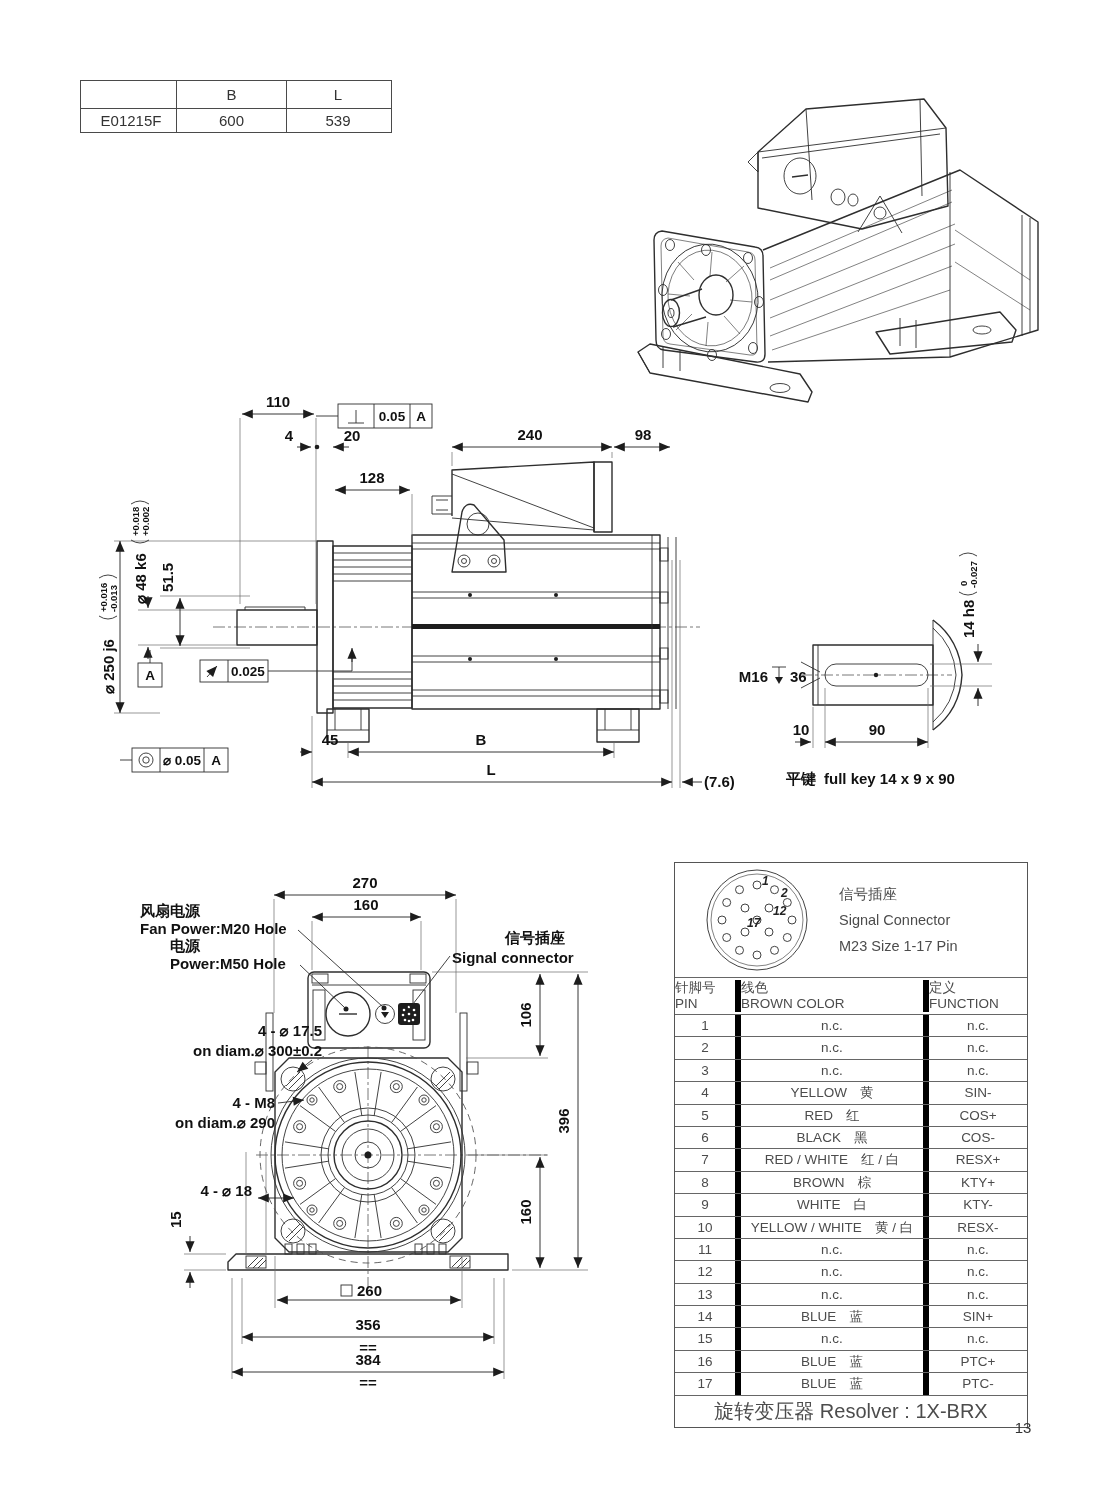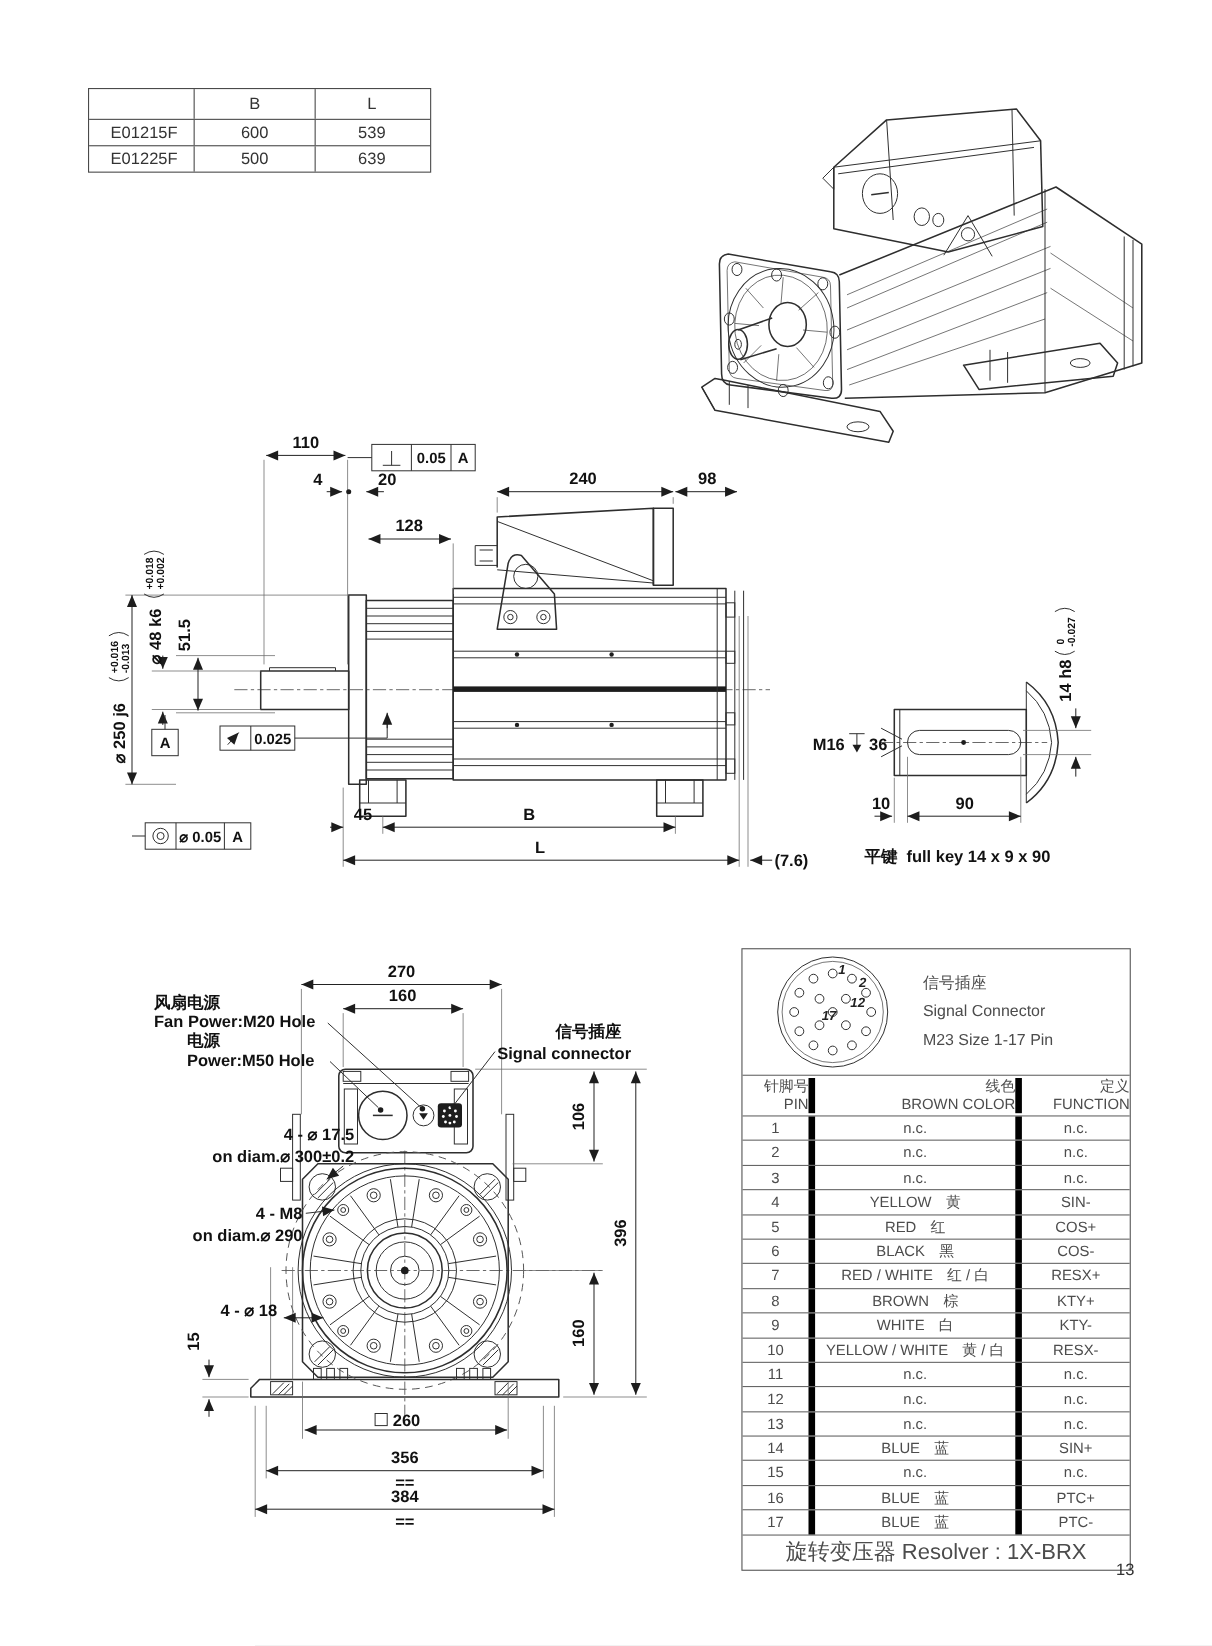--- a/index.html
+++ b/index.html
@@ -28,21 +28,21 @@
   .st-row.st-head{height:27px;line-height:27px;border-top:none;}
   .st-cell{text-align:center;border-left:1px solid #4a4a4a;overflow:hidden;}
   .st-cell:first-child{border-left:none;}
   .st-model{text-align:center;padding-left:5px;}
   
   #conn-block{position:absolute;left:674px;top:862px;width:354px;border:1.5px solid #555;
               color:#4c4c4c;font-size:13.5px;box-sizing:border-box;}
   #conn-head{display:flex;height:114px;align-items:center;}
   #conn-titles{margin-left:14px;line-height:26px;color:#4c4c4c;font-size:14.5px;}
   .pt-hrow{display:grid;grid-template-columns:60px 188px 104px;border-top:1px solid #666;
-           text-align:right;line-height:16px;padding:2px 0;}
+           text-align:left;line-height:16px;padding:2px 0;}
   .pt-row{display:grid;grid-template-columns:60px 188px 104px;border-top:1px solid #666;
           height:21.4px;line-height:21.4px;text-align:center;}
   .pt-cell{border-left:6px solid #000000;overflow:hidden;}
   .pt-cell:first-child{border-left:none;}
   .pt-color-en{display:inline-block;}
   .pt-color-cn{display:inline-block;margin-left:13px;}
   #pt-footer{border-top:1px solid #666;height:31px;line-height:31px;text-align:center;font-size:20px;}
   #page-number{position:absolute;left:1000px;top:1419px;width:46px;text-align:center;
                font-size:15px;color:#333;}
 </style>
@@ -55,25 +55,20 @@
     <div class="st-row st-head">
       <div class="st-cell"></div>
       <div class="st-cell">B</div>
       <div class="st-cell">L</div>
     </div>
     <div>
         <div class="st-row">
           <div class="st-cell st-model">E01215F</div>
           <div class="st-cell">600</div>
           <div class="st-cell">539</div>
-        </div>
-        <div class="st-row">
-          <div class="st-cell st-model">E01225F</div>
-          <div class="st-cell">500</div>
-          <div class="st-cell">639</div>
         </div>
       </div>
   </div>
 
   <svg style="left:600px;top:85px;" width="470" height="330" viewBox="600 85 470 330">
     <g>
       <path class="ol" d="M758,152 L806,109 L924,99 L946,128 L948,206 L862,229 L758,208 Z"></path>
       <path class="th" d="M758,152 L946,128 M806,109 L812,200 M920,100 L922,196"></path>
       <path class="th" d="M762,158 L940,134"></path>
       <ellipse class="th" cx="800" cy="176" rx="16" ry="18"></ellipse>

